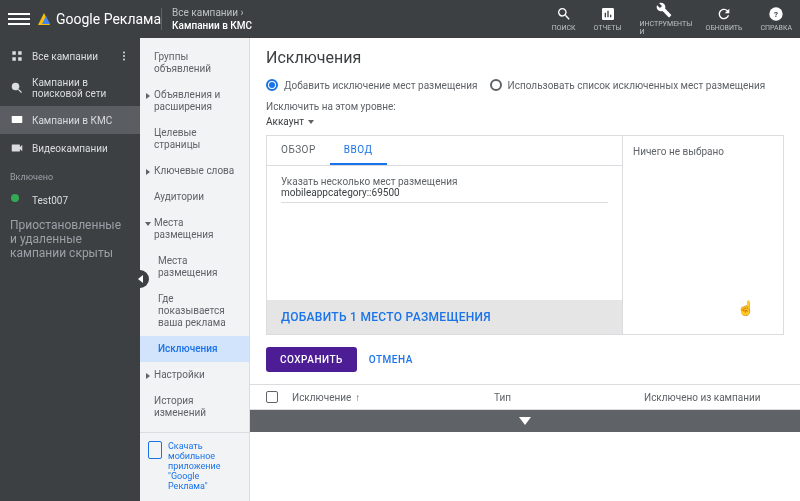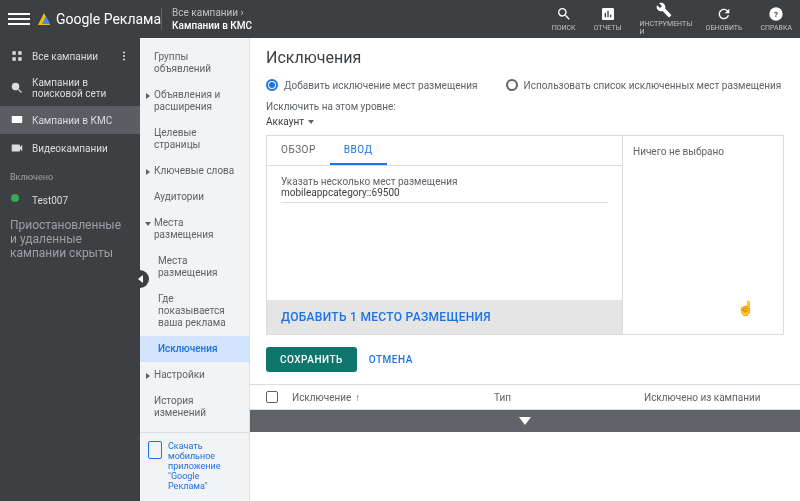--- a/index.html
+++ b/index.html
@@ -30,41 +30,41 @@
 .midnav{width:110px;background:#f1f3f4;flex-shrink:0;border-right:1px solid #dadce0;overflow-y:auto;padding-top:6px;position:relative}
 .midnav .item{padding:7px 10px 7px 14px;font-size:10px;color:#5f6368;cursor:pointer;line-height:1.2;position:relative}
 .midnav .item.expandable::before{content:'';position:absolute;left:6px;top:11px;width:0;height:0;border-top:3px solid transparent;border-bottom:3px solid transparent;border-left:4px solid #5f6368}
 .midnav .item.expanded::before{border-left:3px solid transparent;border-right:3px solid transparent;border-top:4px solid #5f6368;border-bottom:none;top:12px;left:5px}
 .midnav .sub{padding-left:18px;font-size:10px}
 .midnav .item.selected{background:#d2e3fc;color:#1a73e8;font-weight:500}
 .midnav .download{padding:8px;font-size:9px;color:#1a73e8;display:flex;gap:6px;align-items:flex-start;border-top:1px solid #dadce0;margin-top:6px}
 .midnav .download .icon{width:14px;height:18px;border:1px solid #1a73e8;border-radius:2px;flex-shrink:0;position:relative}
 .main{flex:1;display:flex;flex-direction:column;overflow:hidden}
 .page-title{font-size:16px;padding:10px 16px 8px;color:#3c4043}
-.radio-row{padding:4px 16px 10px;display:flex;gap:28px;align-items:center;font-size:10px;color:#5f6368}
+.radio-row{padding:4px 16px 10px;display:flex;gap:12px;align-items:center;font-size:10px;color:#5f6368}
 .radio{display:flex;align-items:center;gap:6px;cursor:pointer}
 .radio .circle{width:12px;height:12px;border:2px solid #5f6368;border-radius:50%;position:relative}
 .radio.checked .circle{border-color:#1a73e8}
 .radio.checked .circle::after{content:'';position:absolute;width:6px;height:6px;background:#1a73e8;border-radius:50%;top:1px;left:1px}
 .level-row{padding:0 16px 8px;font-size:10px;color:#5f6368}
 .level-row .dropdown{margin-top:4px;color:#3c4043;display:flex;align-items:center;gap:4px;cursor:pointer}
 .level-row .dropdown::after{content:'';width:0;height:0;border-left:3px solid transparent;border-right:3px solid transparent;border-top:4px solid #5f6368}
 .panel{margin:0 16px 8px;border:1px solid #dadce0;display:flex;height:200px}
 .panel-left{flex:1;display:flex;flex-direction:column;border-right:1px solid #dadce0}
 .tabs{display:flex;border-bottom:1px solid #dadce0}
 .tab{padding:8px 14px;font-size:10px;font-weight:400;color:#5f6368;cursor:pointer;letter-spacing:.5px}
 .tab.active{color:#1a73e8;border-bottom:2px solid #1a73e8}
 .panel-body{flex:1;padding:10px 14px;font-size:10px;color:#5f6368;display:flex;flex-direction:column}
 .panel-body .hint{}
 .panel-body .input-line{border-bottom:1px solid #dadce0;padding-bottom:4px;color:#3c4043}
 .panel-footer{padding:10px 14px;background:#e5e5e5;color:#1a73e8;font-weight:500;font-size:12px;letter-spacing:.3px;cursor:pointer}
 .panel-right{width:160px;padding:10px;font-size:10px;color:#5f6368;position:relative}
 .cursor-hand{position:absolute;bottom:18px;right:28px;font-size:14px}
 .actions{padding:4px 16px 12px;display:flex;gap:12px;align-items:center}
-.btn-primary{background:#0f766e;color:#fff;padding:7px 14px;border-radius:3px;font-size:10px;font-weight:500;letter-spacing:.5px;cursor:pointer}
+.btn-primary{background:#4c1d95;color:#fff;padding:7px 14px;border-radius:3px;font-size:10px;font-weight:500;letter-spacing:.5px;cursor:pointer}
 .btn-text{color:#1a73e8;font-size:10px;font-weight:500;letter-spacing:.5px;cursor:pointer}
 .table-head{display:flex;align-items:center;padding:6px 16px;border-top:1px solid #dadce0;border-bottom:1px solid #dadce0;font-size:10px;color:#5f6368}
 .table-head .checkbox{width:12px;height:12px;border:1.5px solid #5f6368;border-radius:2px;margin-right:14px;cursor:pointer}
 .table-head .col1{flex:1;display:flex;align-items:center;gap:4px}
 .table-head .col2{width:150px}
 .table-head .col3{width:140px}
 .filter-bar{height:22px;background:#5f6368;display:flex;justify-content:center;align-items:center}
 .filter-icon{width:0;height:0;border-left:6px solid transparent;border-right:6px solid transparent;border-top:8px solid #fff}
 .collapse-handle{position:absolute;right:-9px;top:56px;width:18px;height:18px;background:#3c4043;border-radius:50%;display:flex;align-items:center;justify-content:center;cursor:pointer;z-index:5}
 .collapse-handle::after{content:'';width:0;height:0;border-top:4px solid transparent;border-bottom:4px solid transparent;border-right:5px solid #fff}

